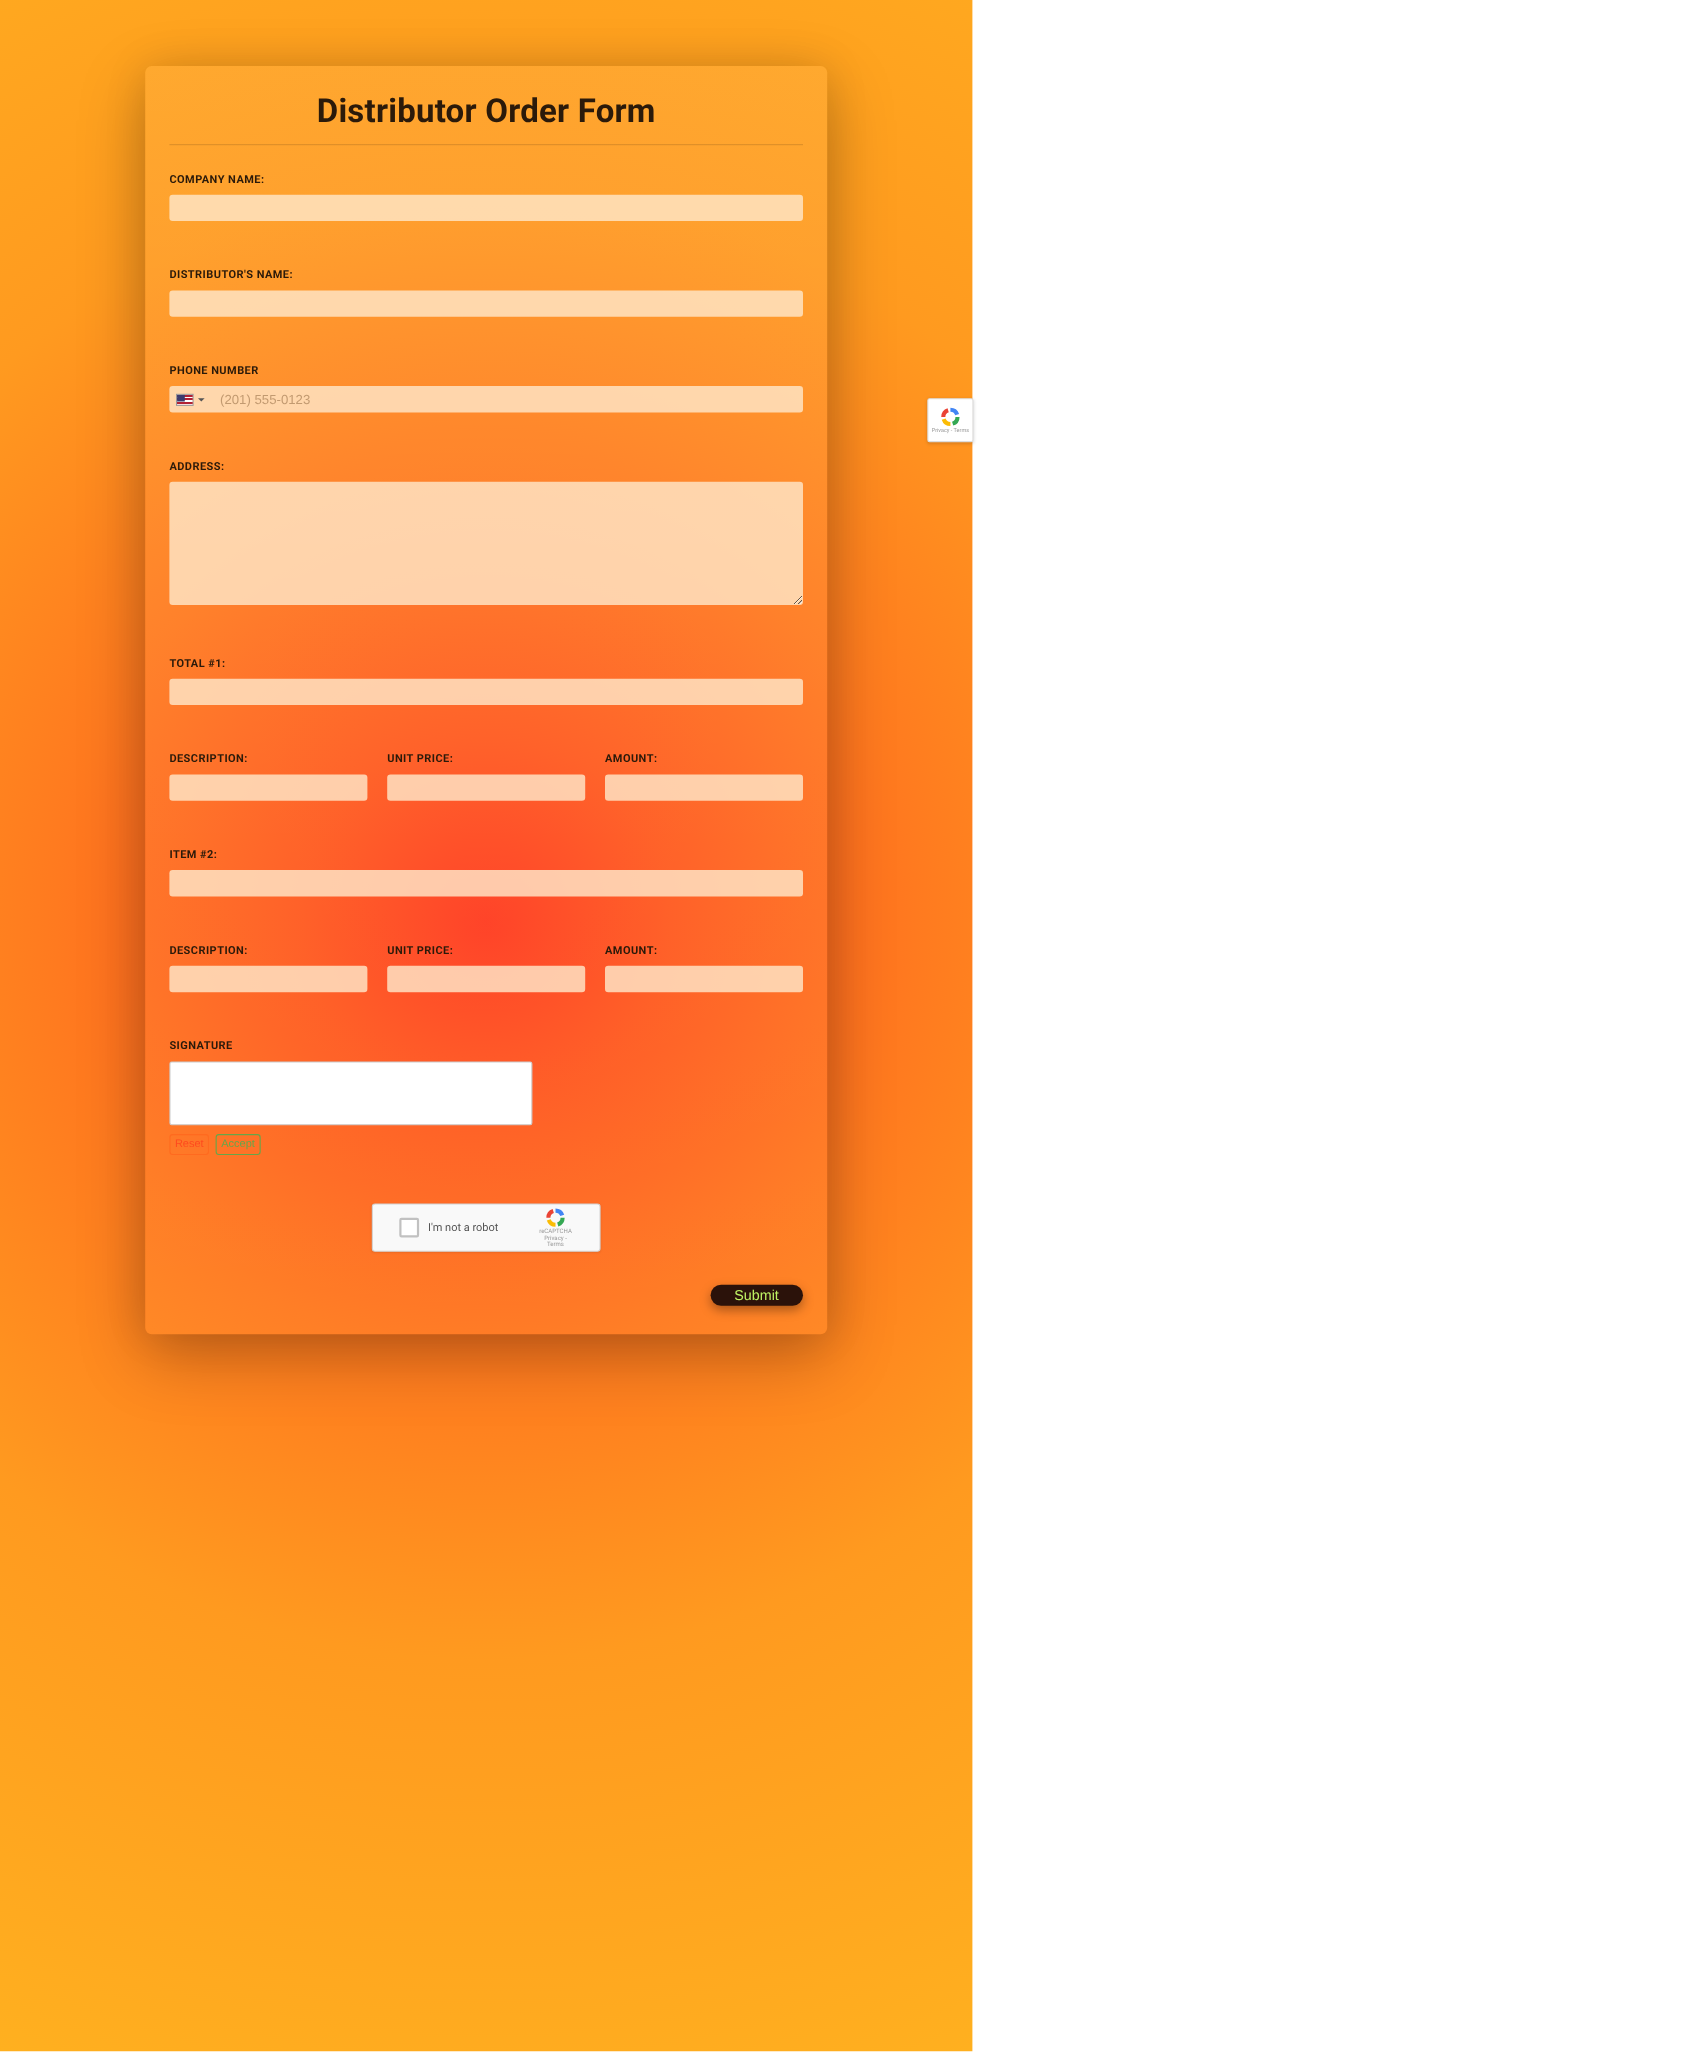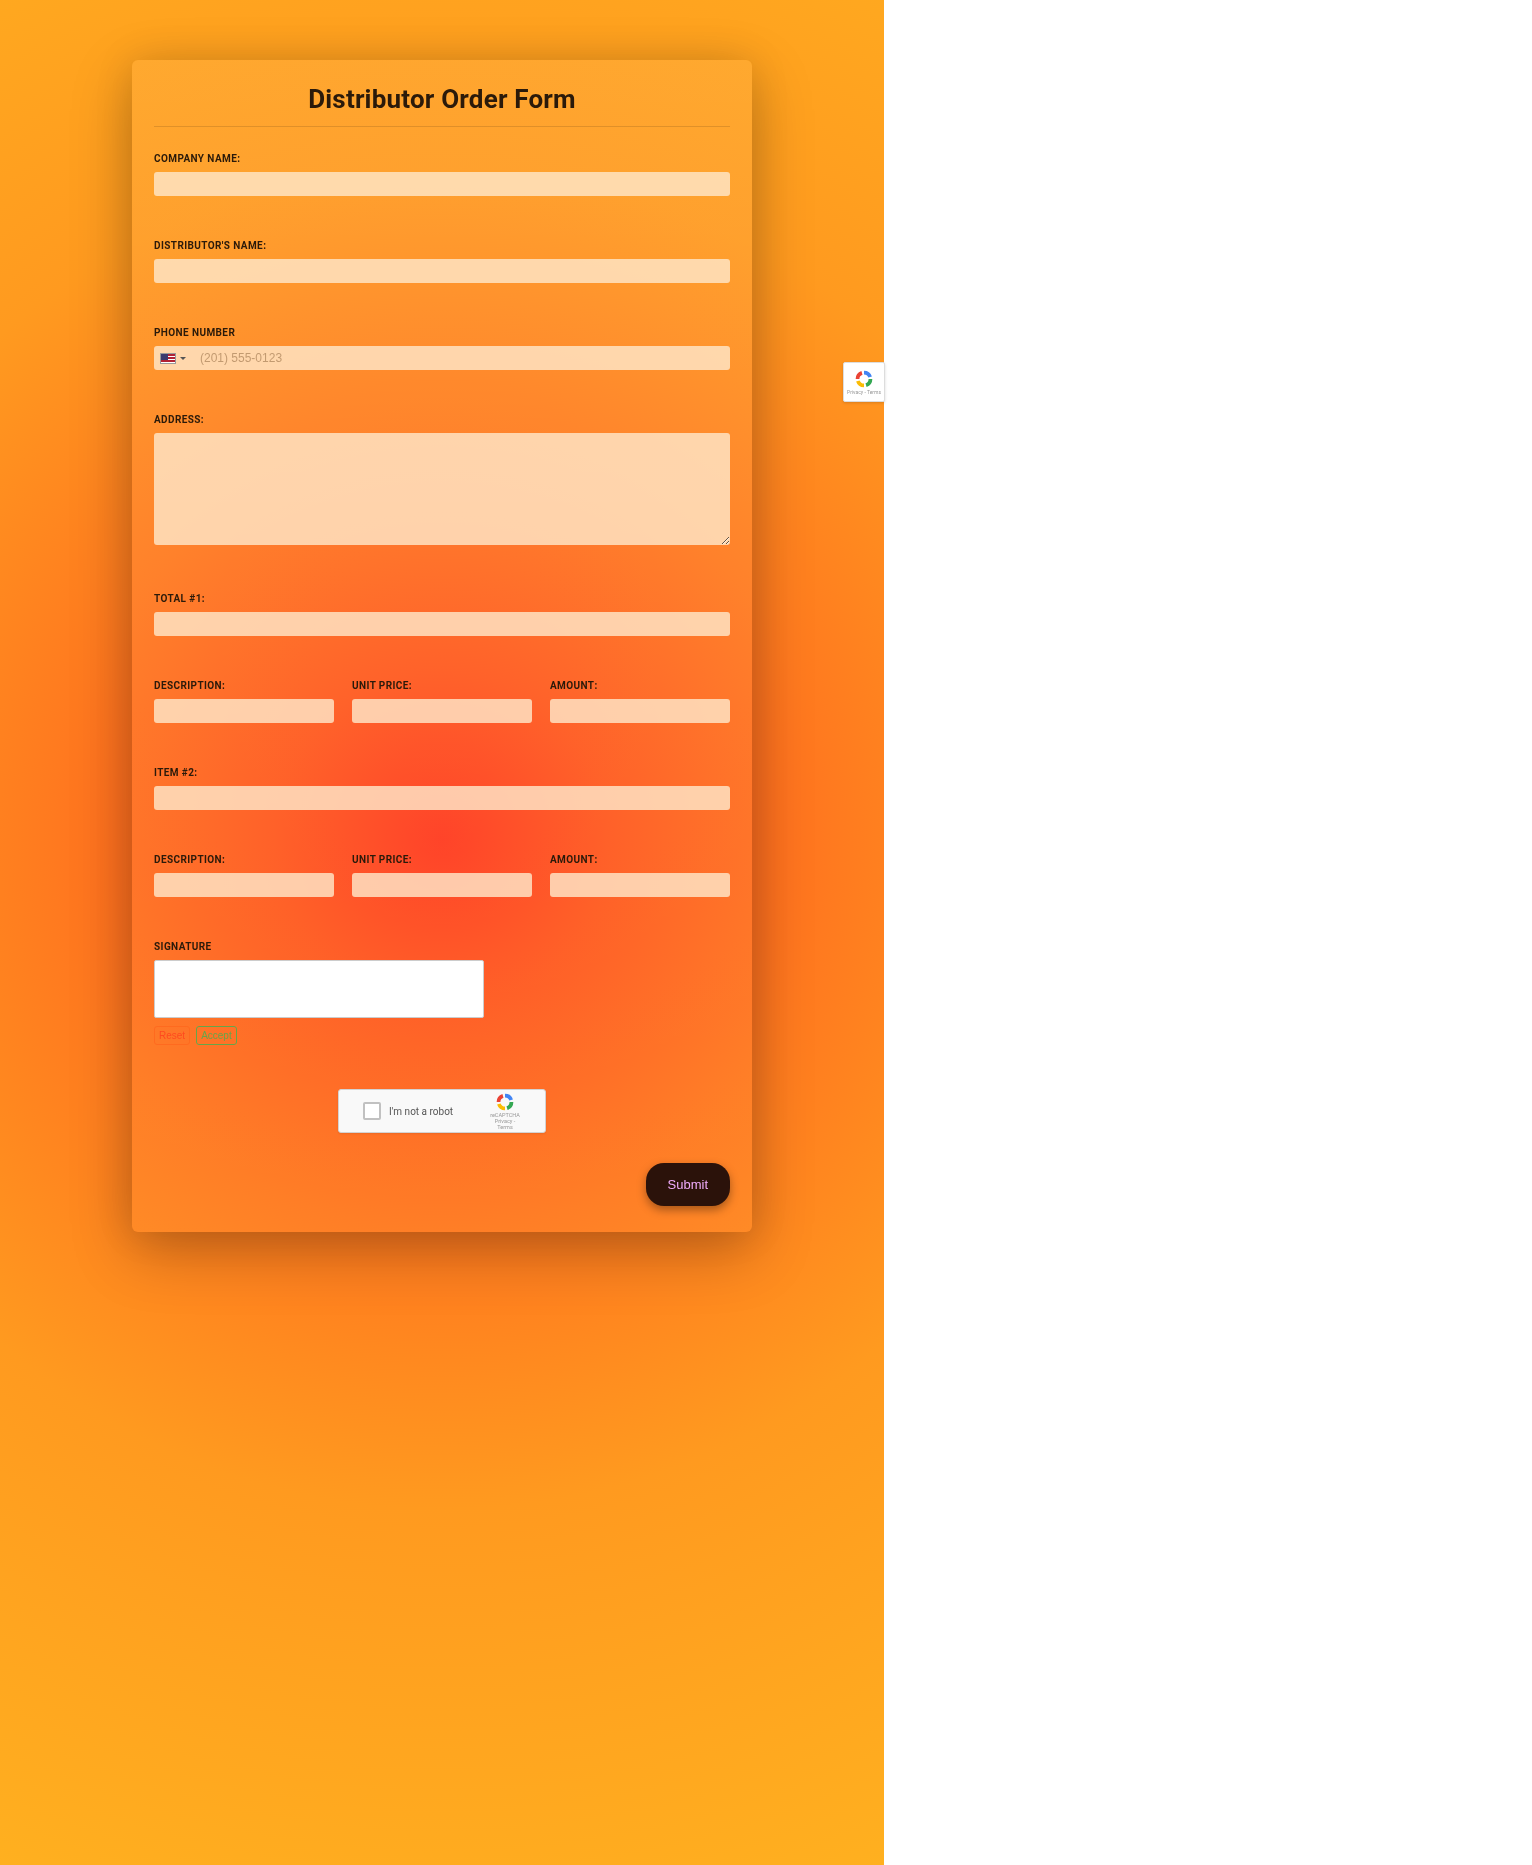--- a/index.html
+++ b/index.html
@@ -22,21 +22,21 @@
   .form-card {
     width: 620px;
     background: linear-gradient(180deg, rgba(255,255,255,0.07), rgba(255,255,255,0.03));
     border-radius: 6px;
     box-shadow: 0 20px 60px rgba(0,0,0,0.25), 0 0 40px rgba(0,0,0,0.1);
     padding: 18px 22px 26px 22px;
     position: relative;
   }
   .form-title {
     text-align: center;
-    font-size: 26px;
+    font-size: 30px;
     font-weight: 700;
     color: #2b1a0a;
     padding: 6px 0 12px 0;
     border-bottom: 1px solid rgba(0,0,0,0.12);
     margin-bottom: 26px;
     letter-spacing: 0.2px;
   }
   .field-group { margin-bottom: 44px; }
   .field-label {
     font-size: 10px;
@@ -144,24 +144,24 @@
     gap:1px;
   }
   .recaptcha-icon {
     width: 20px; height:20px; position:relative;
   }
   .recaptcha-icon svg { width:20px; height:20px; }
   .captcha-small { font-size: 5.5px; color:#999; line-height:1; text-align:center; }
   .submit-row { display:flex; justify-content:flex-end; }
   .submit-btn {
     background:#2b120a;
-    color:#f0abfc;
+    color:#bef264;
     border:none;
     border-radius: 18px;
-    padding: 14px 22px;
+    padding: 2px 22px;
     font-size: 13px;
     font-weight:500;
     cursor:pointer;
     box-shadow: 0 4px 10px rgba(0,0,0,0.35);
   }
   .floating-captcha-badge {
     position:absolute;
     left: 843px;
     top: 362px;
     width: 42px; height: 40px;

